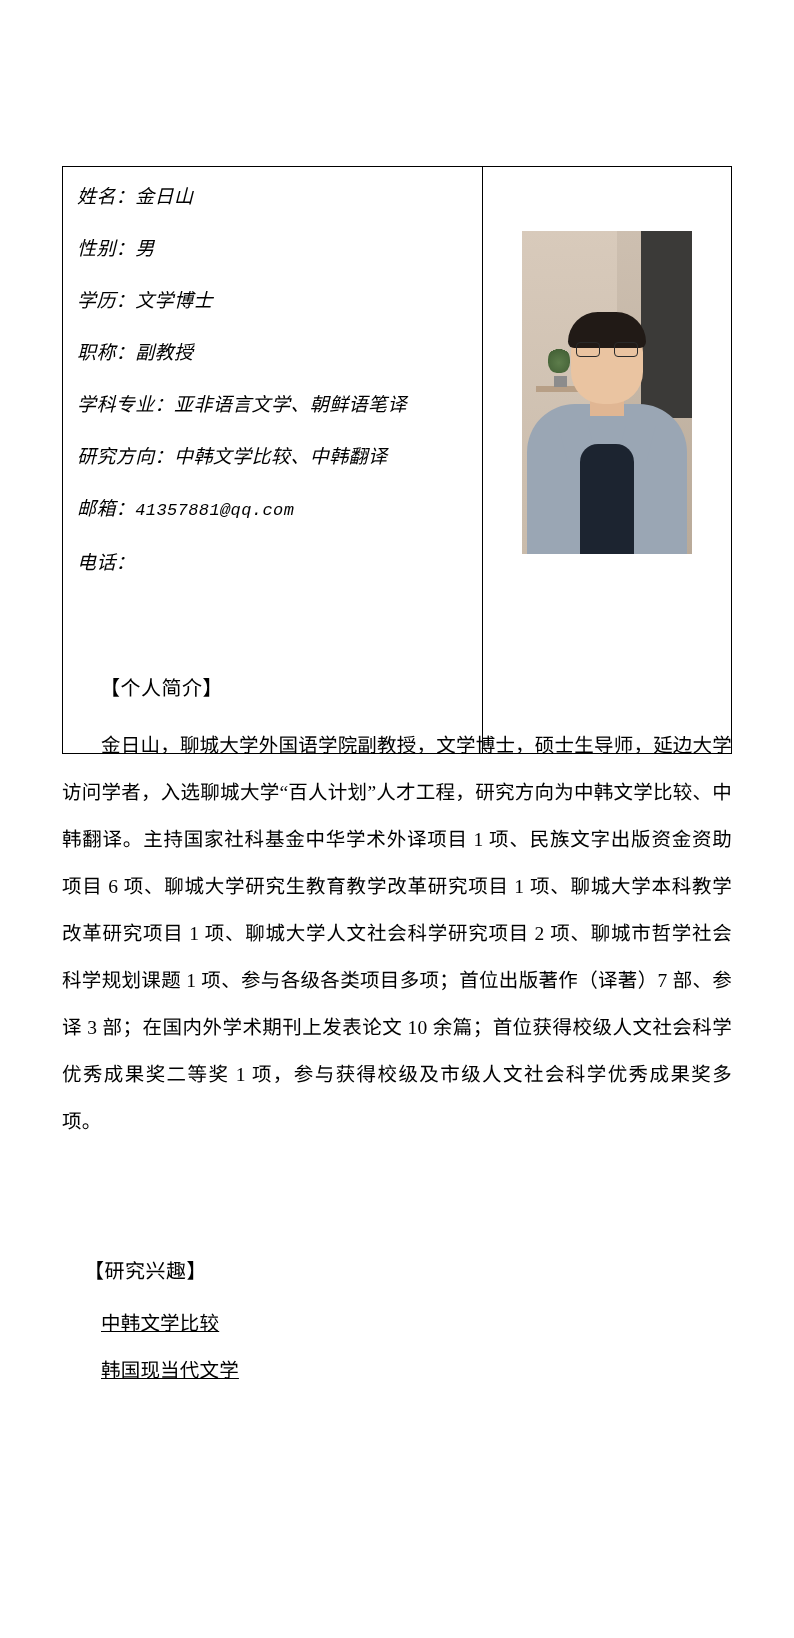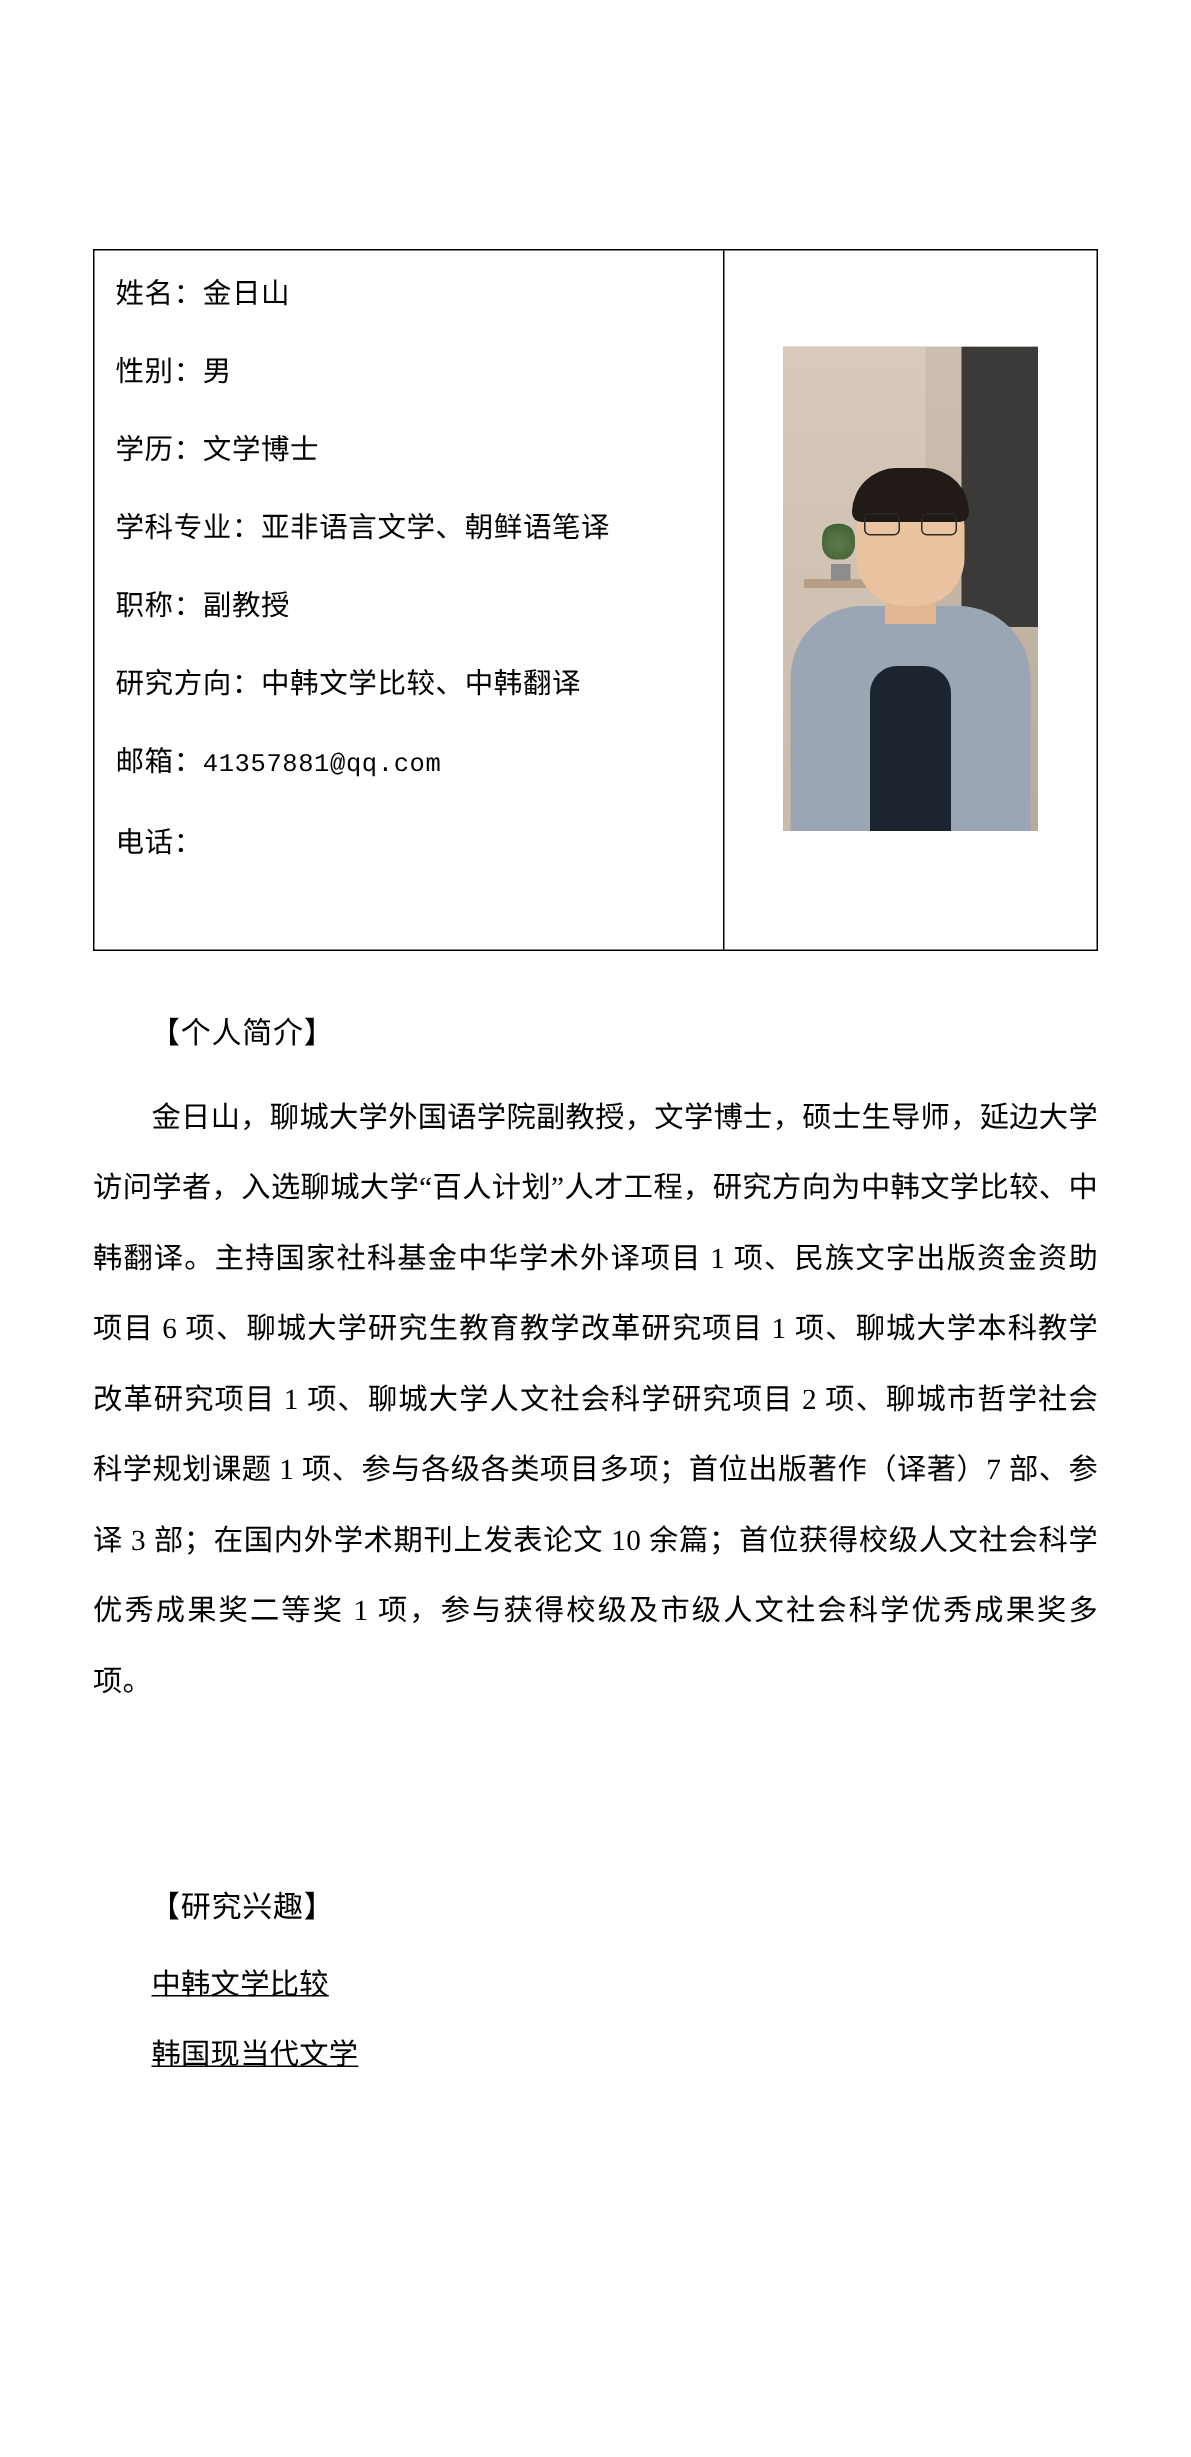--- a/index.html
+++ b/index.html
@@ -21,24 +21,25 @@
     padding: 0;
     position: relative;
   }
 
   
   .info-card {
     position: absolute;
     left: 62px;
     top: 166px;
     width: 670px;
-    height: 468px;
+    height: 588px;
     border: 1px solid #000000;
     box-sizing: border-box;
     display: flex;
+    font-style: italic;
   }
   .info-fields {
     width: 420px;
     box-sizing: border-box;
     padding: 18px 0 0 14px;
     border-right: 1px solid #000000;
   }
   .info-photo-cell {
     flex: 1;
     box-sizing: border-box;
@@ -206,21 +207,21 @@
 
   
   .section-heading {
     position: absolute;
     font-family: "Liberation Sans", "DejaVu Sans", sans-serif;
     font-weight: normal;
     font-size: 20px;
     letter-spacing: 0.5px;
   }
   #h-profile { left: 100px; top: 672px; }
-  #h-interest { left: 100px; top: 1255px; }
+  #h-interest { left: 84px; top: 1255px; }
 
   .paragraph {
     position: absolute;
     left: 62px;
     top: 722px;
     width: 670px;
     font-size: 19.5px;
     line-height: 47px;
     text-align: justify;
     text-justify: inter-ideograph;
@@ -259,25 +260,25 @@
 
       <div class="field-row">
         <span class="field-label">性别：</span><span class="field-value">男</span>
       </div>
 
       <div class="field-row">
         <span class="field-label">学历：</span><span class="field-value">文学博士</span>
       </div>
 
       <div class="field-row">
+        <span class="field-label">职称：</span><span class="field-value">副教授</span>
+      </div>
+
+      <div class="field-row">
         <span class="field-label">学科专业：</span><span class="field-value">亚非语言文学、朝鲜语笔译</span>
-      </div>
-
-      <div class="field-row">
-        <span class="field-label">职称：</span><span class="field-value">副教授</span>
       </div>
 
       <div class="field-row">
         <span class="field-label">研究方向：</span><span class="field-value">中韩文学比较、中韩翻译</span>
       </div>
 
       <div class="field-row">
         <span class="field-label">邮箱：</span><span class="field-value mono">41357881@qq.com</span>
       </div>
 

